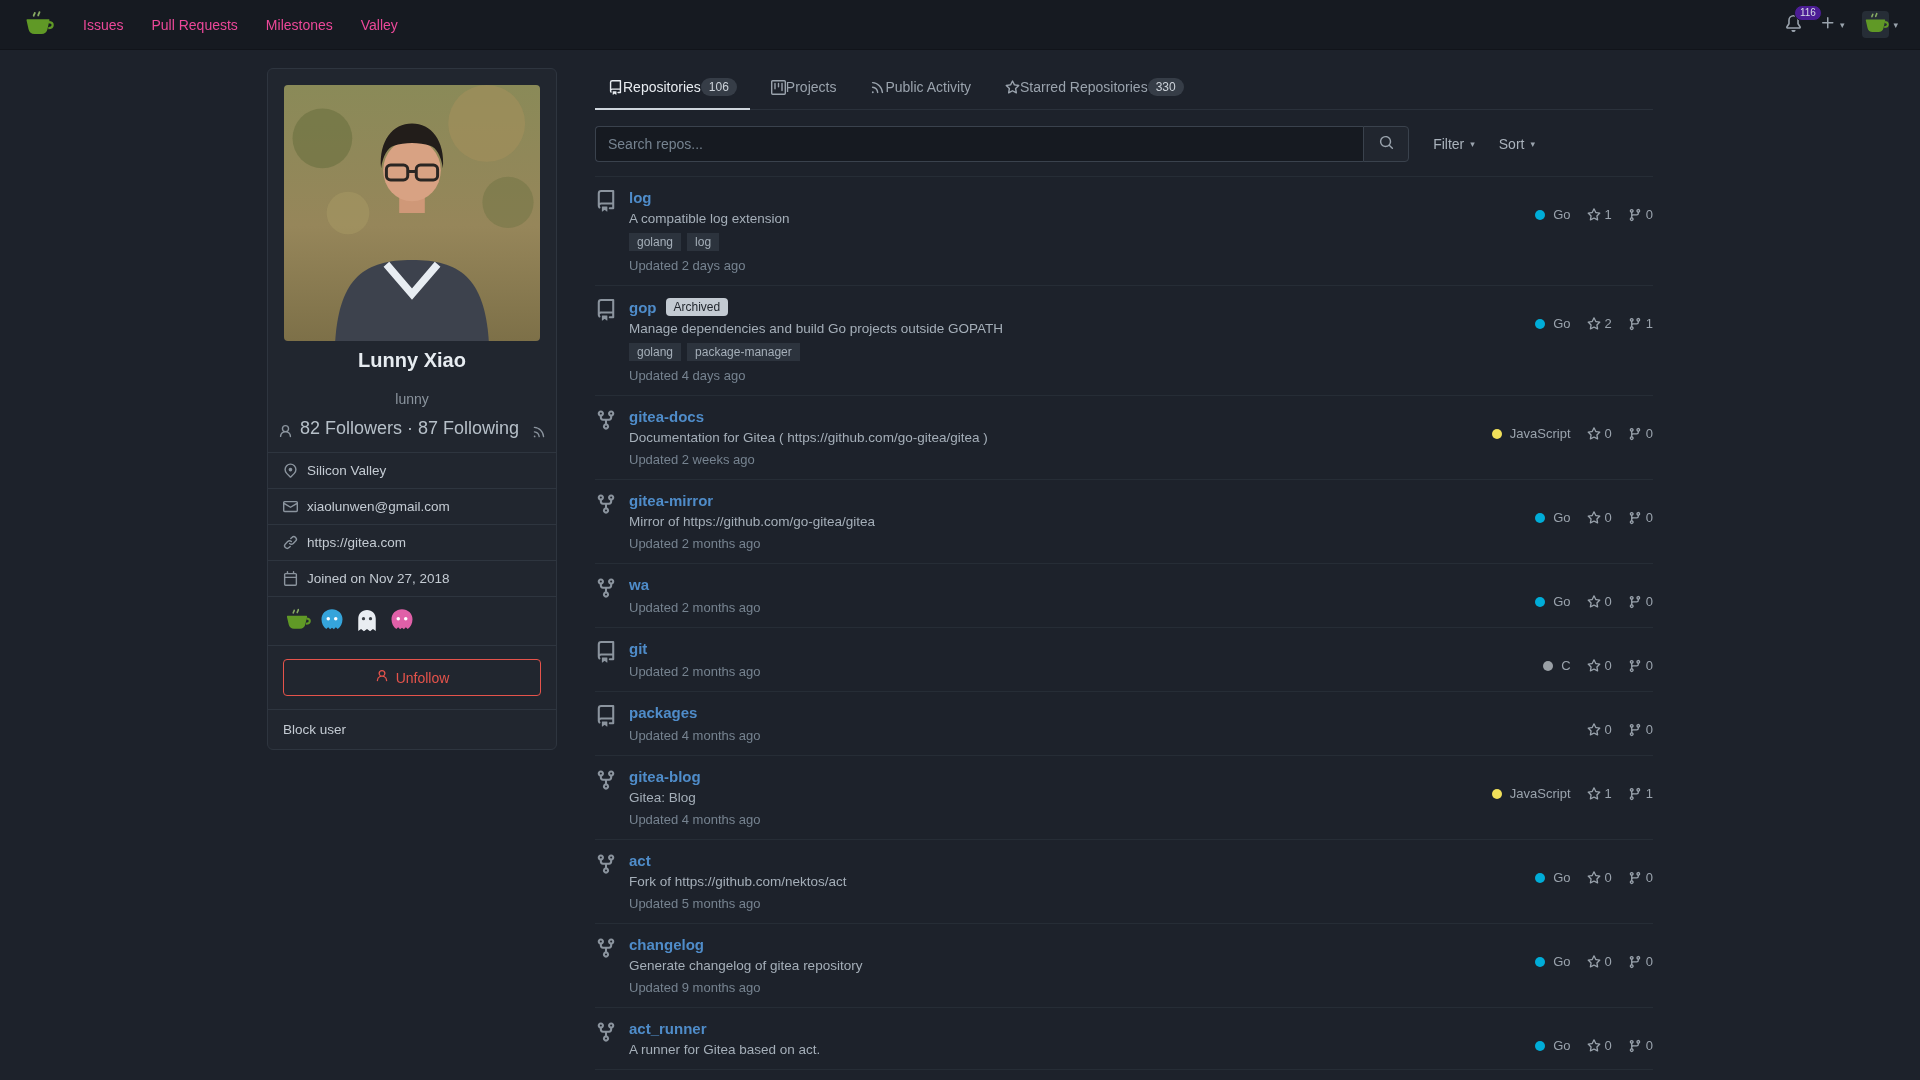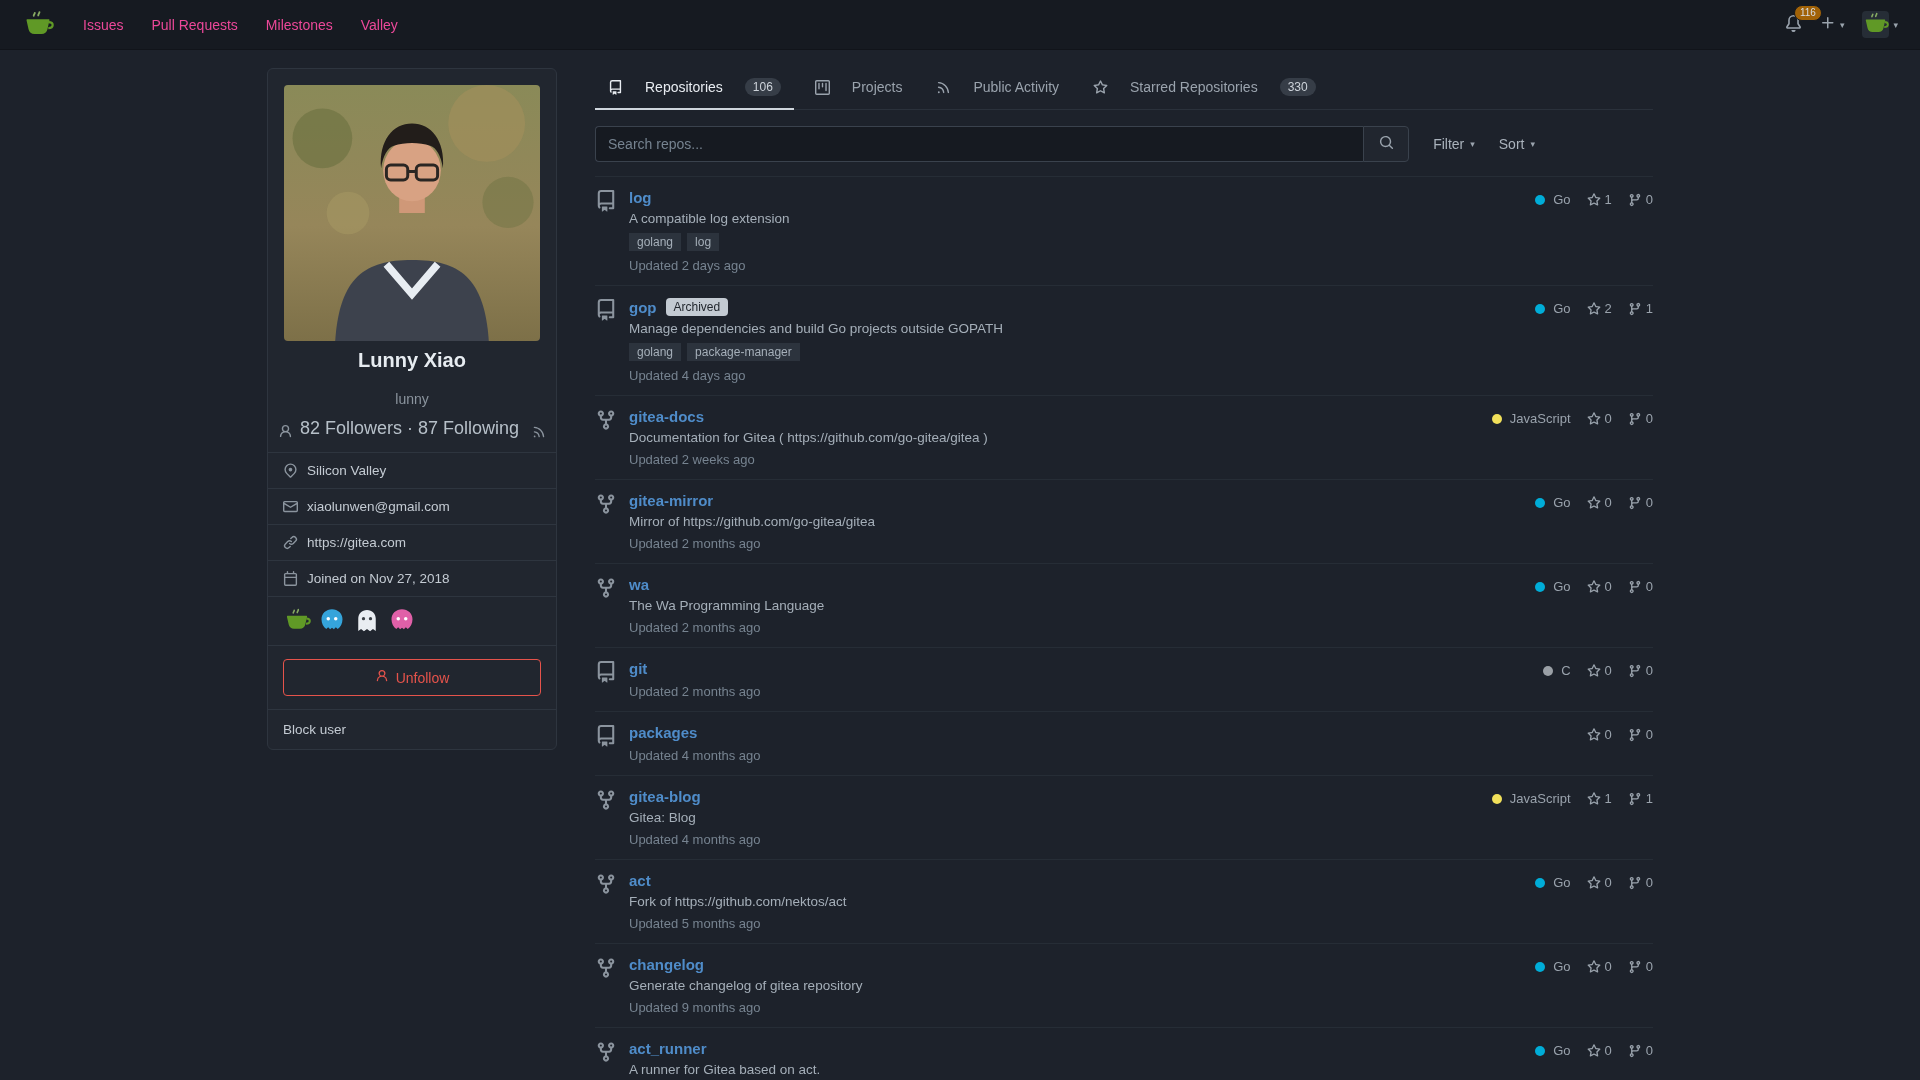--- a/index.html
+++ b/index.html
@@ -13,21 +13,21 @@
   a { text-decoration: none; color: inherit; cursor: pointer; }
 
   
   .navbar { height: 50px; background: #161a21; display: flex; align-items: center; padding: 0 22px; border-bottom: 1px solid #11141a; }
   .brand { display: flex; align-items: center; margin-right: 16px; }
   .brand svg { width: 32px; height: 32px; }
   .nav-links { display: flex; gap: 2px; }
   .nav-link { color: #ec4899; padding: 8px 13px; border-radius: 4px; font-size: 14px; }
   .nav-right { margin-left: auto; display: flex; align-items: center; gap: 18px; }
   .nav-icon-btn { color: #9aa3ad; display: flex; align-items: center; gap: 4px; position: relative; }
-  .notif-badge { position: absolute; top: -10px; left: 9px; background: #a16207; color: #d7dee6; font-size: 10px; line-height: 12px; padding: 1px 5px; border-radius: 8px; border: 1px solid #161a21; }
+  .notif-badge { position: absolute; top: -10px; left: 9px; background: #4c1d95; color: #d7dee6; font-size: 10px; line-height: 12px; padding: 1px 5px; border-radius: 8px; border: 1px solid #161a21; }
   .caret { font-size: 9px; color: #9aa3ad; }
   .mini-avatar { width: 27px; height: 27px; border-radius: 4px; background: #262d36; display: flex; align-items: center; justify-content: center; overflow: hidden; }
   .mini-avatar svg { width: 21px; height: 21px; }
 
   
   .container { width: 1386px; margin: 18px auto 0; display: flex; gap: 38px; align-items: flex-start; }
 
   
   .profile-card { width: 290px; flex-shrink: 0; background: #21262f; border: 1px solid #2e353f; border-radius: 6px; overflow: hidden; }
   .avatar-wrap { margin: 16px 16px 8px; border-radius: 4px; overflow: hidden; }
@@ -42,21 +42,21 @@
   .badges-row { display: flex; gap: 7px; padding: 10px 15px; border-top: 1px solid #2e353f; }
   .badges-row .badge { width: 28px; height: 28px; display: flex; }
   .badges-row svg { width: 28px; height: 28px; }
   .btn-wrap { padding: 13px 15px; border-top: 1px solid #2e353f; }
   .unfollow-btn { width: 100%; background: transparent; border: 1px solid #e5534b; color: #e5534b; border-radius: 4px; padding: 9px 0; font-size: 14px; display: flex; align-items: center; justify-content: center; gap: 7px; cursor: pointer; font-family: inherit; }
   .block-row { cursor: pointer; padding: 12px 15px; }
 
   
   .content { flex: 1; min-width: 0; }
   .tabs { display: flex; gap: 8px; border-bottom: 1px solid #2a313b; }
-  .tab { display: flex; align-items: center; gap: 22px; padding: 10px 13px 12px; color: #9aa3ad; font-size: 14px; border-bottom: 2px solid transparent; margin-bottom: -1px; }
+  .tab { display: flex; align-items: center; gap: 0; padding: 10px 13px 12px; color: #9aa3ad; font-size: 14px; border-bottom: 2px solid transparent; margin-bottom: -1px; }
   .tab.active { color: #e8ecf1; border-bottom-color: #cfd6dd; }
   .count-pill { background: #363d47; color: #cdd3da; border-radius: 10px; padding: 2px 8px; font-size: 12px; }
   .count-pill:empty { display: none; }
 
   .toolbar { display: flex; align-items: center; gap: 24px; margin-top: 16px; padding-right: 118px; }
   .search-group { flex: 1; display: flex; }
   .search-input { flex: 1; background: #161a21; border: 1px solid #3a424d; border-right: none; border-radius: 4px 0 0 4px; padding: 9px 12px; color: #d0d6dd; font-size: 14px; outline: none; font-family: inherit; }
   .search-input::placeholder { color: #768390; }
   .search-btn { background: #21262f; border: 1px solid #3a424d; border-radius: 0 4px 4px 0; color: #9aa3ad; width: 46px; display: flex; align-items: center; justify-content: center; cursor: pointer; }
   .dropdown { color: #aab3bc; font-size: 14px; display: flex; align-items: center; gap: 6px; cursor: pointer; }
@@ -66,21 +66,21 @@
   .repo-row { display: flex; padding: 12px 0; border-bottom: 1px solid #262d36; align-items: flex-start; }
   .repo-icon { color: #8b949e; margin-right: 12px; margin-top: 1px; display: flex; }
   .repo-main { flex: 1; min-width: 0; }
   .repo-name-line { display: flex; align-items: center; gap: 9px; }
   .repo-name { color: #4f8cc9; font-weight: 700; font-size: 15px; }
   .archived-label { background: #c3cad2; color: #22272e; font-size: 12px; padding: 2px 8px; border-radius: 4px; font-weight: 400; }
   .repo-desc { color: #a5afb9; font-size: 13.5px; margin-top: 5px; }
   .topics { display: flex; gap: 6px; margin-top: 7px; }
   .topic { background: #2c333d; color: #a5afb9; font-size: 12px; padding: 2px 8px; border-radius: 0; }
   .repo-updated { color: #768390; font-size: 13px; margin-top: 7px; }
-  .repo-stats { display: flex; gap: 16px; color: #9aa3ad; font-size: 13px; align-items: center; margin-top: 3px; }
+  .repo-stats { display: flex; gap: 16px; color: #9aa3ad; font-size: 13px; align-items: center; margin-top: 18px; }
   .stat { display: flex; align-items: center; gap: 4px; color: #9aa3ad; }
   .lang-dot { width: 10px; height: 10px; border-radius: 50%; display: inline-block; margin-right: 4px; }
 </style>
 </head>
 <body>
 
 <header class="navbar">
   <a class="brand">
       <span style="display: block; width: 32px; height: 32px;">
         <svg viewBox="0 0 24 24" style="display:block;width:100%;height:100%">
@@ -395,21 +395,20 @@
         <div class="repo-row">
           <div class="repo-icon">
             <svg width="22" height="22" viewBox="0 0 16 16" fill="currentColor">
               <path d="M5 5.372v.878c0 .414.336.75.75.75h4.5a.75.75 0 0 0 .75-.75v-.878a2.25 2.25 0 1 1 1.5 0v.878a2.25 2.25 0 0 1-2.25 2.25h-1.5v2.128a2.251 2.251 0 1 1-1.5 0V8.5h-1.5A2.25 2.25 0 0 1 3.5 6.25v-.878a2.25 2.25 0 1 1 1.5 0ZM5 3.25a.75.75 0 1 0-1.5 0 .75.75 0 0 0 1.5 0Zm6.75.75a.75.75 0 1 0 0-1.5.75.75 0 0 0 0 1.5Zm-3 8.75a.75.75 0 1 0-1.5 0 .75.75 0 0 0 1.5 0Z"></path>
             </svg>
           </div>
           <div class="repo-main">
             <div class="repo-name-line">
               <a class="repo-name">wa</a>
             </div>
-            <div class="repo-desc">The Wa Programming Language</div>
             <div class="repo-updated">Updated 2 months ago</div>
           </div>
           <div class="repo-stats">
             <span class="stat"><span class="lang-dot" style="background:#00ADD8"></span>Go</span>
             <a class="stat"><svg width="14" height="14" viewBox="0 0 16 16" fill="currentColor">
                 <path d="M8 .25a.75.75 0 0 1 .673.418l1.882 3.815 4.21.612a.75.75 0 0 1 .416 1.279l-3.046 2.97.719 4.192a.751.751 0 0 1-1.088.791L8 12.347l-3.766 1.98a.75.75 0 0 1-1.088-.79l.72-4.194L.818 6.374a.75.75 0 0 1 .416-1.28l4.21-.611L7.327.668A.75.75 0 0 1 8 .25Zm0 2.445L6.615 5.5a.75.75 0 0 1-.564.41l-3.097.45 2.24 2.184a.75.75 0 0 1 .216.664l-.528 3.084 2.769-1.456a.75.75 0 0 1 .698 0l2.77 1.456-.53-3.084a.75.75 0 0 1 .216-.664l2.24-2.183-3.096-.45a.75.75 0 0 1-.564-.41L8 2.694Z"></path>
               </svg>0</a>
             <a class="stat"><svg width="14" height="14" viewBox="0 0 16 16" fill="currentColor">
                 <path d="M9.5 3.25a2.25 2.25 0 1 1 3 2.122V6A2.5 2.5 0 0 1 10 8.5H6a1 1 0 0 0-1 1v1.128a2.251 2.251 0 1 1-1.5 0V5.372a2.25 2.25 0 1 1 1.5 0v1.836A2.493 2.493 0 0 1 6 7h4a1 1 0 0 0 1-1v-.628A2.25 2.25 0 0 1 9.5 3.25Zm-6 0a.75.75 0 1 0 1.5 0 .75.75 0 0 0-1.5 0Zm8.25-.75a.75.75 0 1 0 0 1.5.75.75 0 0 0 0-1.5ZM4.25 12a.75.75 0 1 0 0 1.5.75.75 0 0 0 0-1.5Z"></path>
               </svg>0</a>

